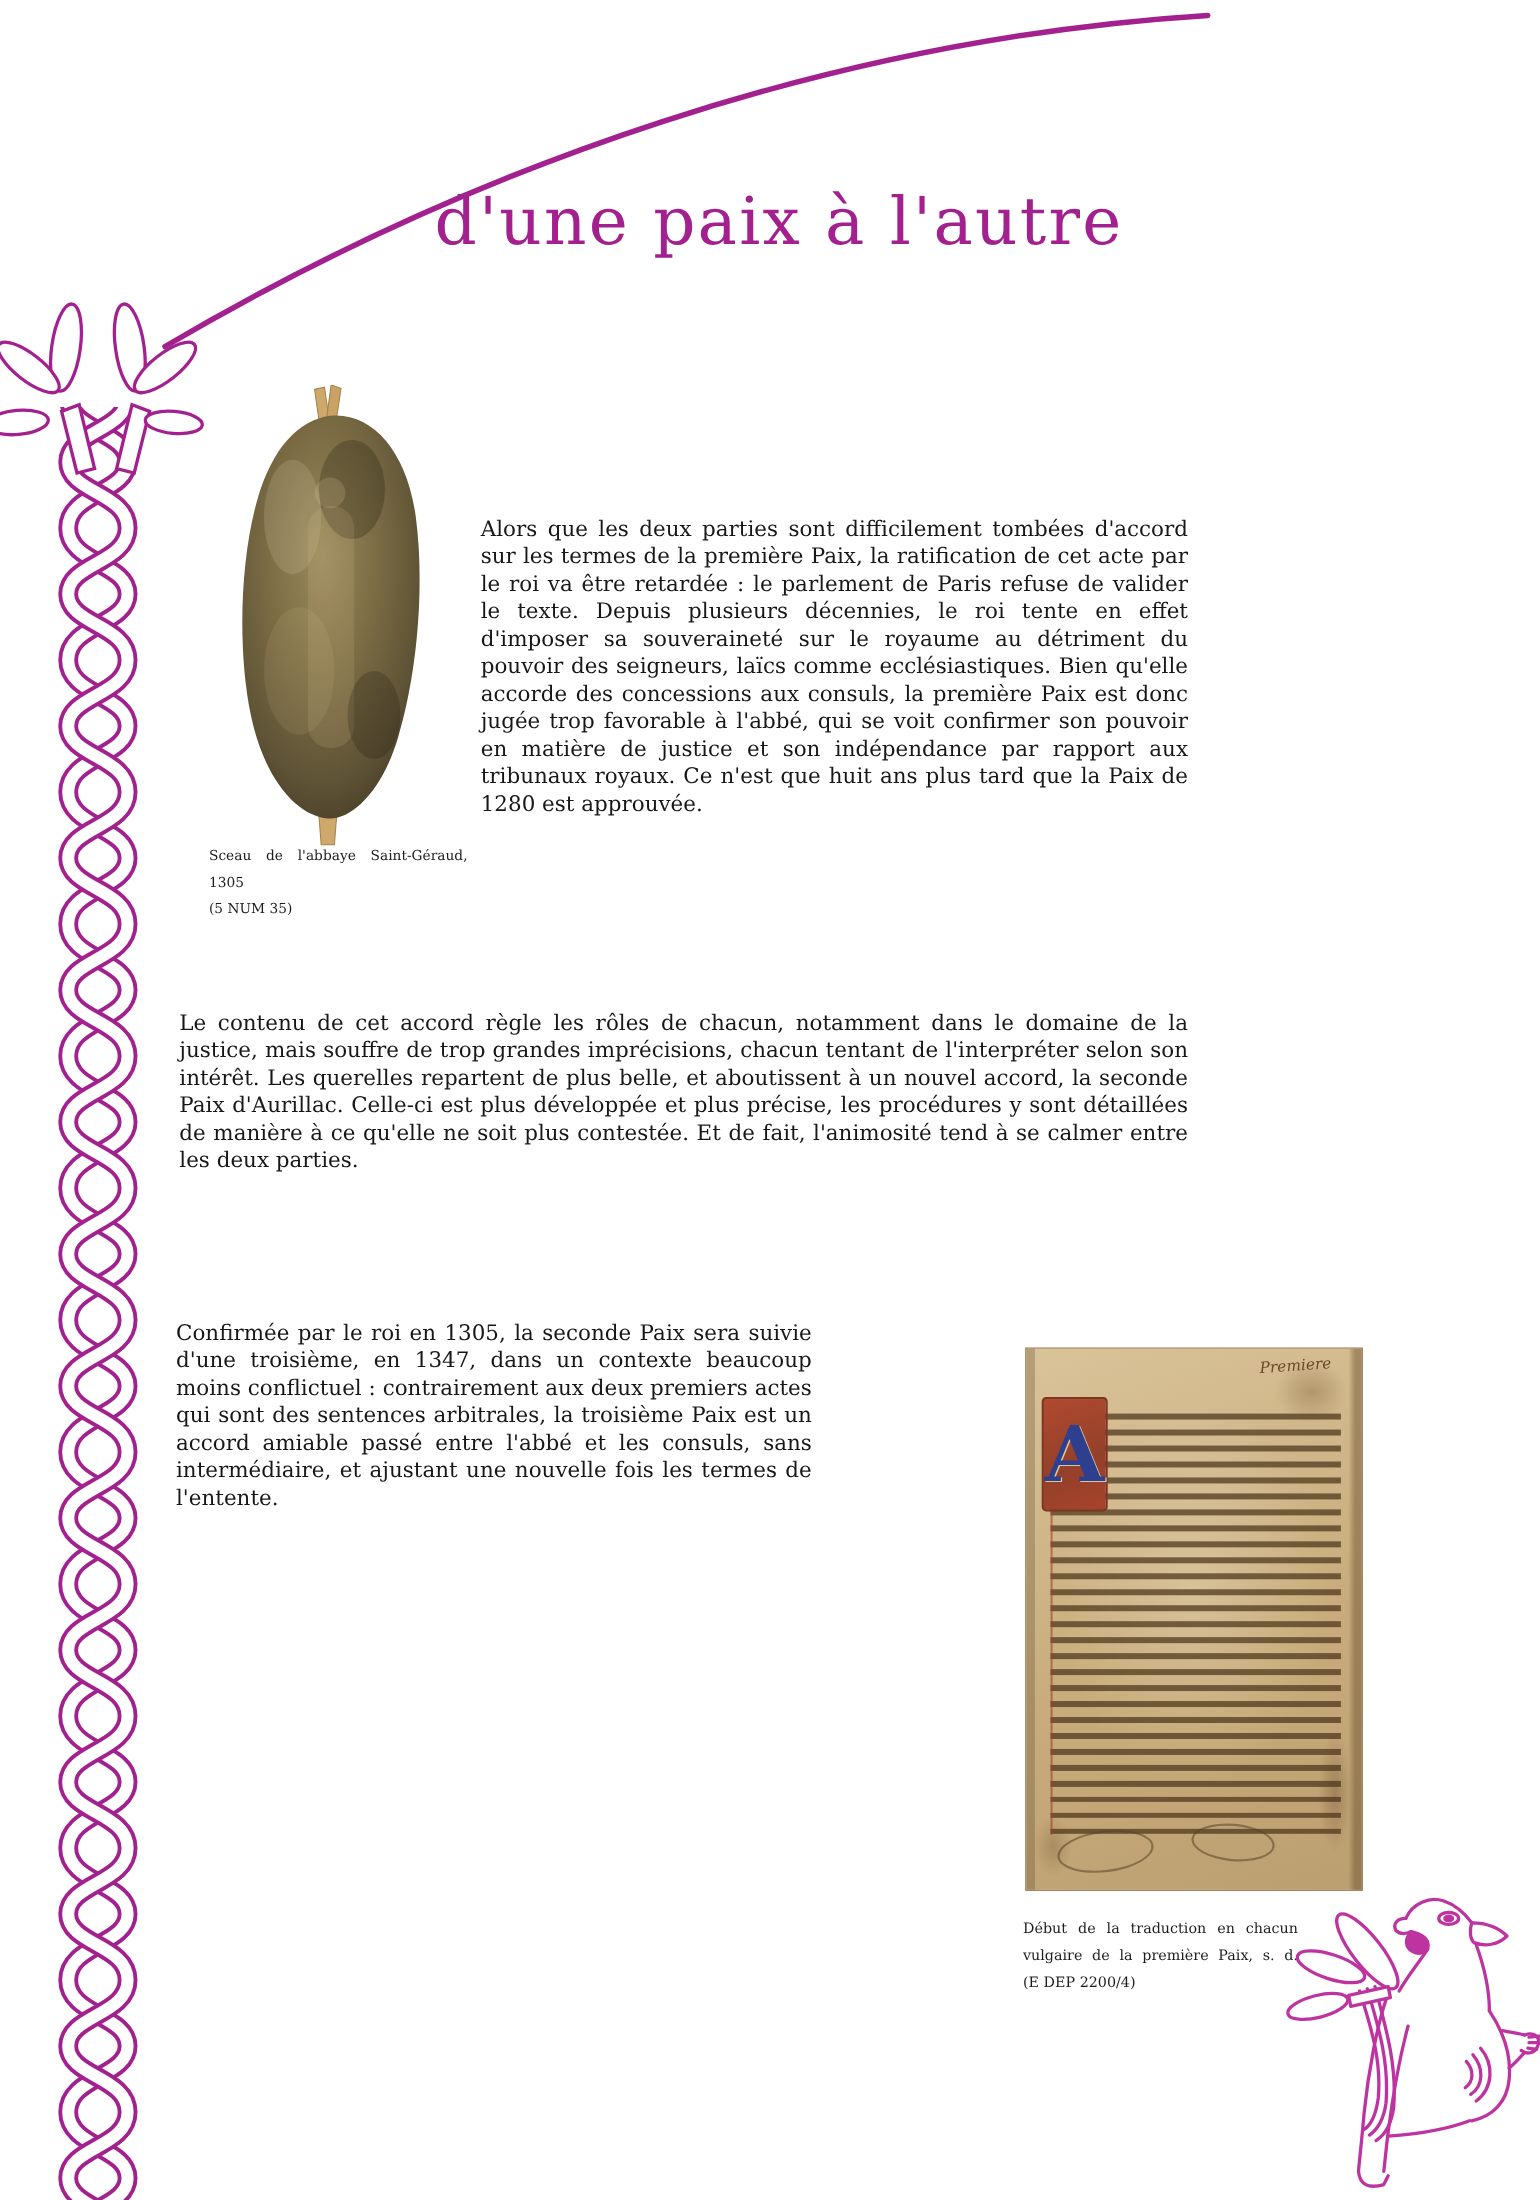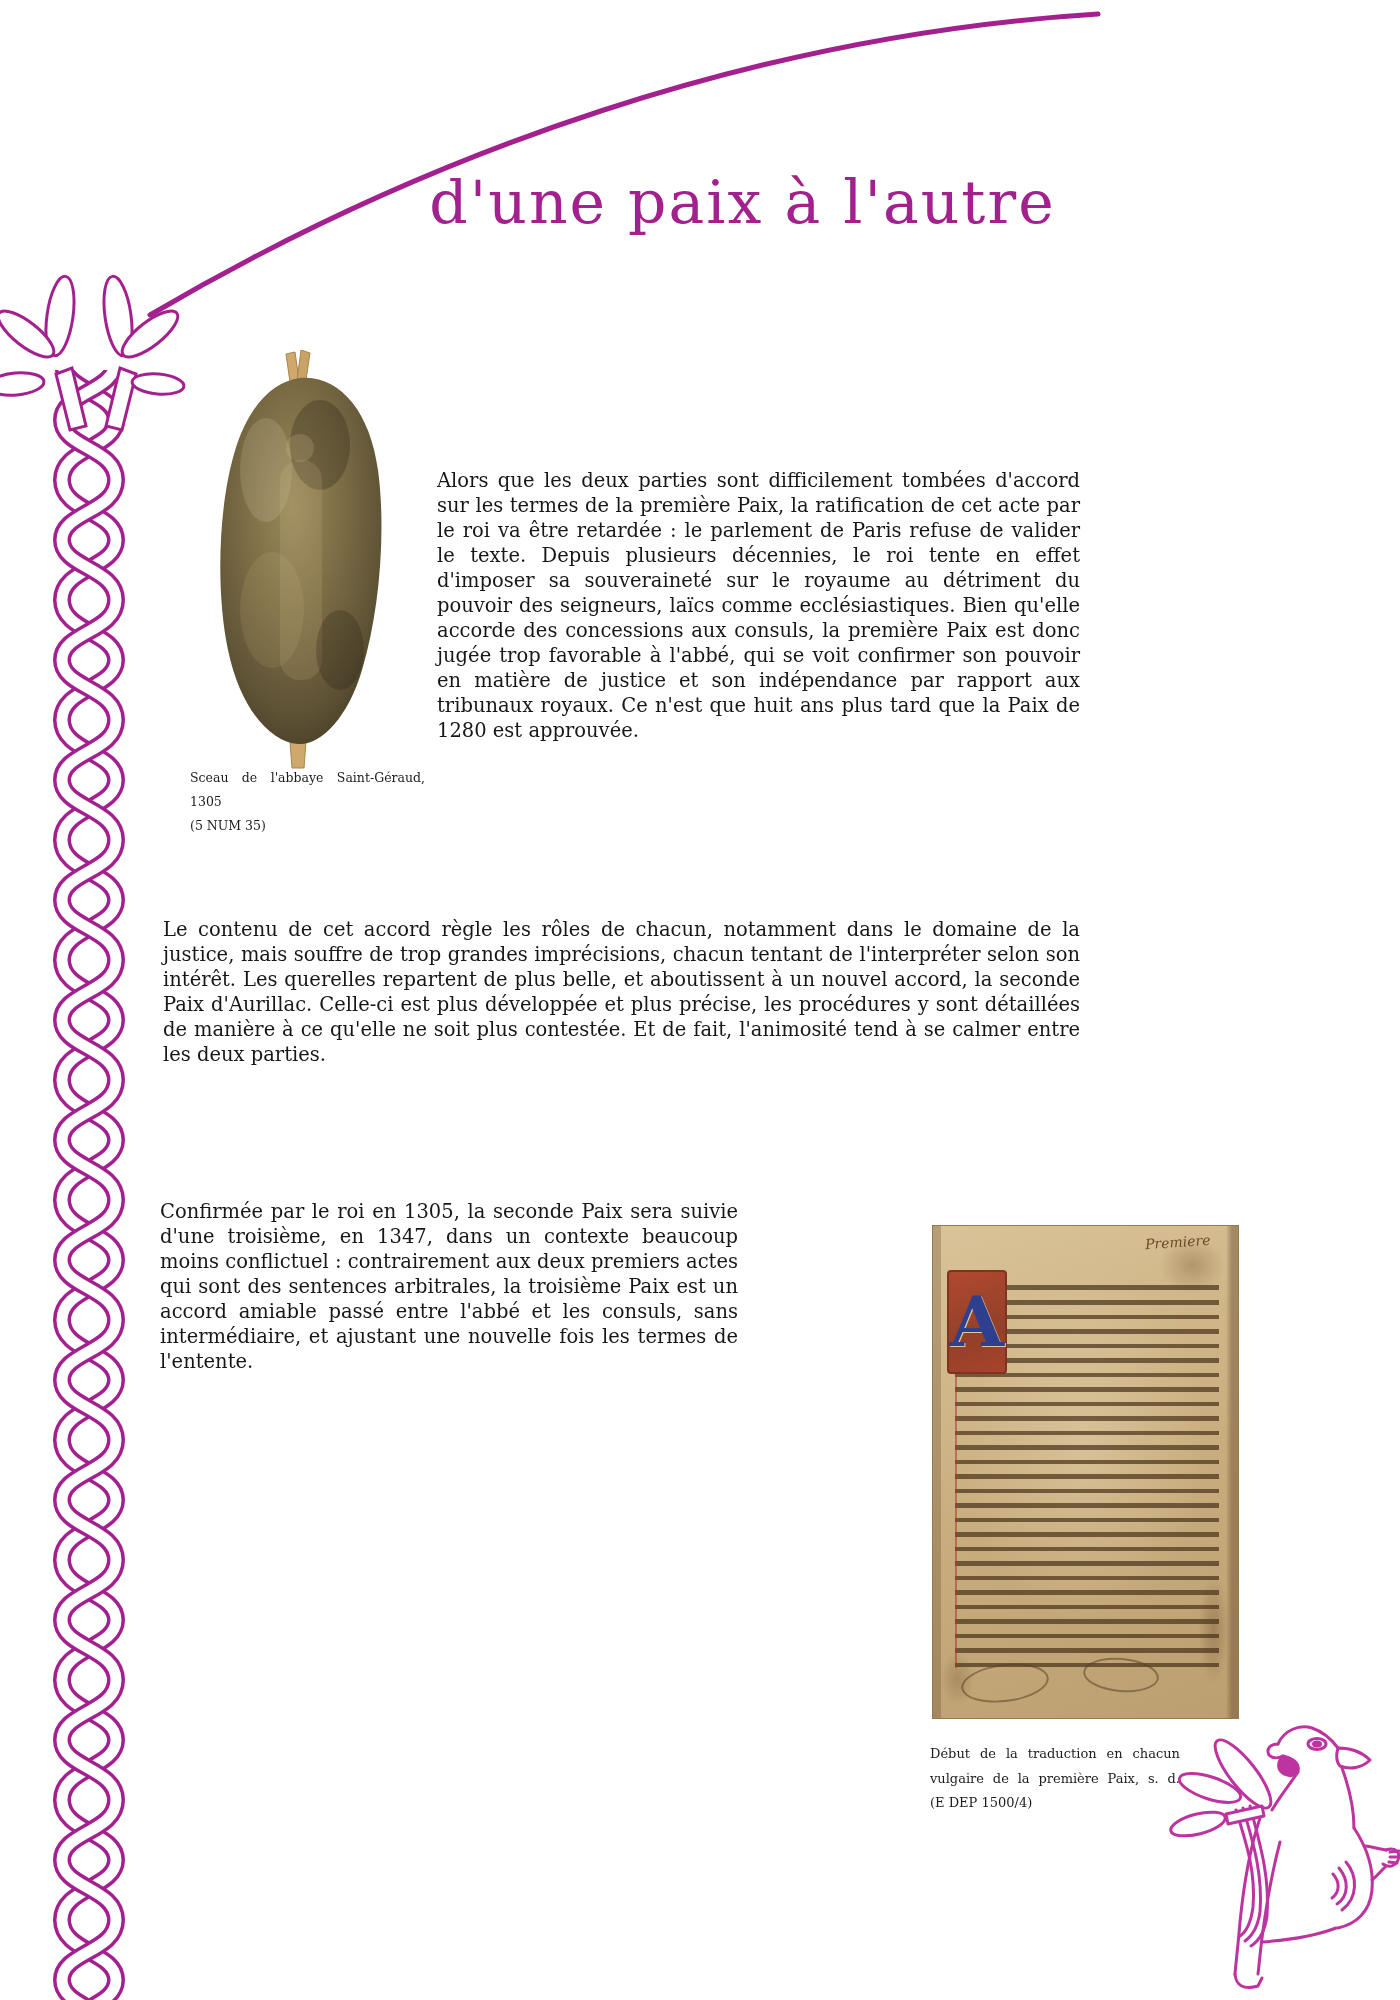--- a/index.html
+++ b/index.html
@@ -3,21 +3,21 @@
 <meta charset="utf-8">
 <style>
   :root{ --magenta:#a3218e; --lineart:#bd34a1; }
   html,body{margin:0;padding:0;background:#ffffff;}
   .page{position:relative;width:1400px;height:2000px;background:#ffffff;overflow:hidden;
         font-family:"DejaVu Serif", serif;color:#191919;}
   
   .knot-border{position:absolute;left:0;top:120px;width:190px;height:1880px;}
   .top-arc{position:absolute;left:0;top:0;width:1400px;height:340px;}
   
-  .title{position:absolute;left:395px;top:166px;width:695px;text-align:center;
+  .title{position:absolute;left:395px;top:166px;width:695px;text-align:left;
          font-size:60px;line-height:72px;color:var(--magenta);letter-spacing:2px;}
   
   .body-text{font-size:19.5px;line-height:25px;text-align:justify;color:#171717;}
   .intro-block{position:absolute;left:165px;top:468px;width:915px;}
   .wrap-spacer{float:left;width:272px;height:392px;}
   .para-accord{position:absolute;left:163px;top:917px;width:917px;}
   .para-third{position:absolute;left:160px;top:1199px;width:578px;}
   .para-latin{position:absolute;left:163px;top:1582px;width:578px;}
   
   .seal-photo{position:absolute;left:200px;top:350px;width:200px;height:420px;}
@@ -138,21 +138,21 @@
     <div class="ms-initial">
       <span>A</span>
     </div>
     <div class="ms-stamp a"></div>
     <div class="ms-stamp b"></div>
   </div>
 
   <div class="ms-caption">
     <div class="jl">Début de la traduction en chacun</div>
     <div class="jl">vulgaire de la première Paix, s. d.</div>
-    <div>(E DEP 1500/4)</div>
+    <div>(E DEP 2200/4)</div>
   </div>
 
   <svg class="dog-ornament" viewBox="0 0 260 278">
     <g fill="none" style="stroke:var(--lineart)" stroke-width="3" stroke-linecap="round" stroke-linejoin="round">
 
       <path d="M96,88 C106,120 116,150 113,185 C111,200 106,210 100,214"></path>
       <path d="M103,86 C113,120 123,152 120,190 C118,204 112,214 105,219"></path>
       <path d="M110,84 C120,122 130,155 127,194 C125,208 119,219 111,224"></path>
 
       <g fill="#ffffff">

